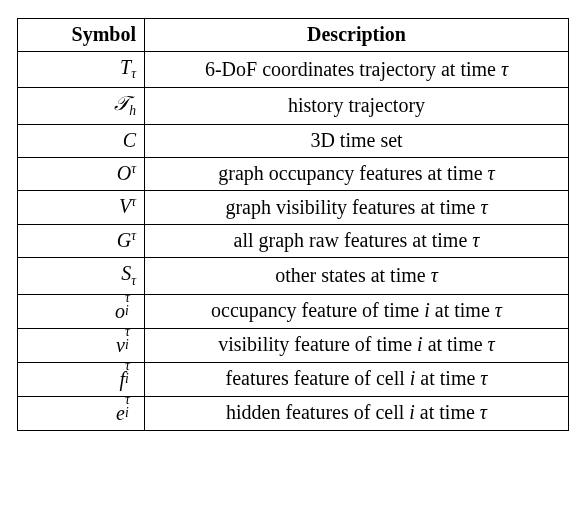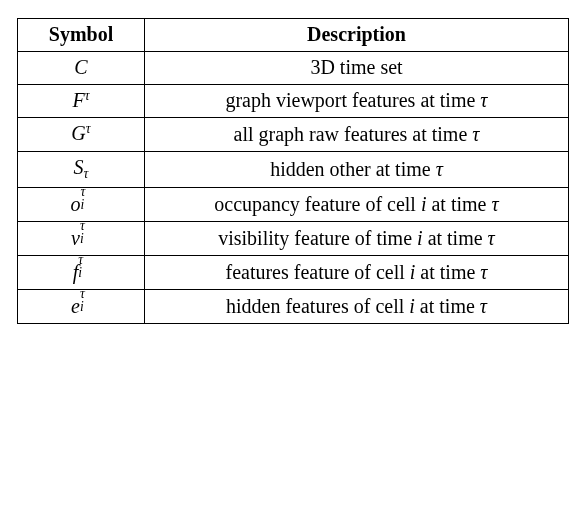--- a/index.html
+++ b/index.html
@@ -19,21 +19,21 @@
   }
   th, td {
     border: 1.5px solid #000;
     padding: 3px 8px 4px 8px;
     text-align: center;
     line-height: 1.25;
   }
   th {
     font-weight: bold;
   }
-  .sym-col { width: 110px; }
+  .sym-col { width: 110px; text-align: right; }
   .desc-col { width: auto; }
   
   .mi { font-style: italic; font-family: "Times New Roman", serif; }
   .cal { font-family: "Times New Roman", serif; font-style: italic; }
   .sub { font-size: 0.68em; vertical-align: -0.33em; font-style: italic; position: relative; }
   .sup { font-size: 0.68em; vertical-align: 0.55em; font-style: italic; position: relative; }
   .stack {
     display: inline-block;
     position: relative;
     width: 0.55em;
@@ -59,38 +59,50 @@
 
 <table>
   <thead>
     <tr>
       <th class="sym-col">Symbol</th>
       <th class="desc-col">Description</th>
     </tr>
   </thead>
   <tbody id="tbody">
       <tr>
+        <td class="sym-col"><span class="mi">T</span><span class="sub">τ</span></td>
+        <td class="desc-col"><span>6-DoF coordinates trajectory at time </span><span class="mi">τ</span></td>
+      </tr>
+      <tr>
+        <td class="sym-col"><span class="cal">𝒯</span><span class="sub">h</span></td>
+        <td class="desc-col"><span>history trajectory</span></td>
+      </tr>
+      <tr>
         <td class="sym-col"><span class="mi">C</span></td>
         <td class="desc-col"><span>3D time set</span></td>
       </tr>
       <tr>
-        <td class="sym-col"><span class="mi">F</span><span class="sup">τ</span></td>
-        <td class="desc-col"><span>graph viewport features at time </span><span class="mi">τ</span></td>
+        <td class="sym-col"><span class="mi">O</span><span class="sup">τ</span></td>
+        <td class="desc-col"><span>graph occupancy features at time </span><span class="mi">τ</span></td>
+      </tr>
+      <tr>
+        <td class="sym-col"><span class="mi">V</span><span class="sup">τ</span></td>
+        <td class="desc-col"><span>graph visibility features at time </span><span class="mi">τ</span></td>
       </tr>
       <tr>
         <td class="sym-col"><span class="mi">G</span><span class="sup">τ</span></td>
         <td class="desc-col"><span>all graph raw features at time </span><span class="mi">τ</span></td>
       </tr>
       <tr>
         <td class="sym-col"><span class="mi">S</span><span class="sub">τ</span></td>
-        <td class="desc-col"><span>hidden other at time </span><span class="mi">τ</span></td>
+        <td class="desc-col"><span>other states at time </span><span class="mi">τ</span></td>
       </tr>
       <tr>
         <td class="sym-col"><span class="mi">o</span><span class="stack"><span class="sup-s">τ</span><span class="sub-s">i</span></span></td>
-        <td class="desc-col"><span>occupancy feature of cell </span><span class="mi">i</span><span> at time </span><span class="mi">τ</span></td>
+        <td class="desc-col"><span>occupancy feature of time </span><span class="mi">i</span><span> at time </span><span class="mi">τ</span></td>
       </tr>
       <tr>
         <td class="sym-col"><span class="mi">v</span><span class="stack"><span class="sup-s">τ</span><span class="sub-s">i</span></span></td>
         <td class="desc-col"><span>visibility feature of time </span><span class="mi">i</span><span> at time </span><span class="mi">τ</span></td>
       </tr>
       <tr>
         <td class="sym-col"><span class="mi">f</span><span class="stack"><span class="sup-s">τ</span><span class="sub-s">i</span></span></td>
         <td class="desc-col"><span>features feature of cell </span><span class="mi">i</span><span> at time </span><span class="mi">τ</span></td>
       </tr>
       <tr>

